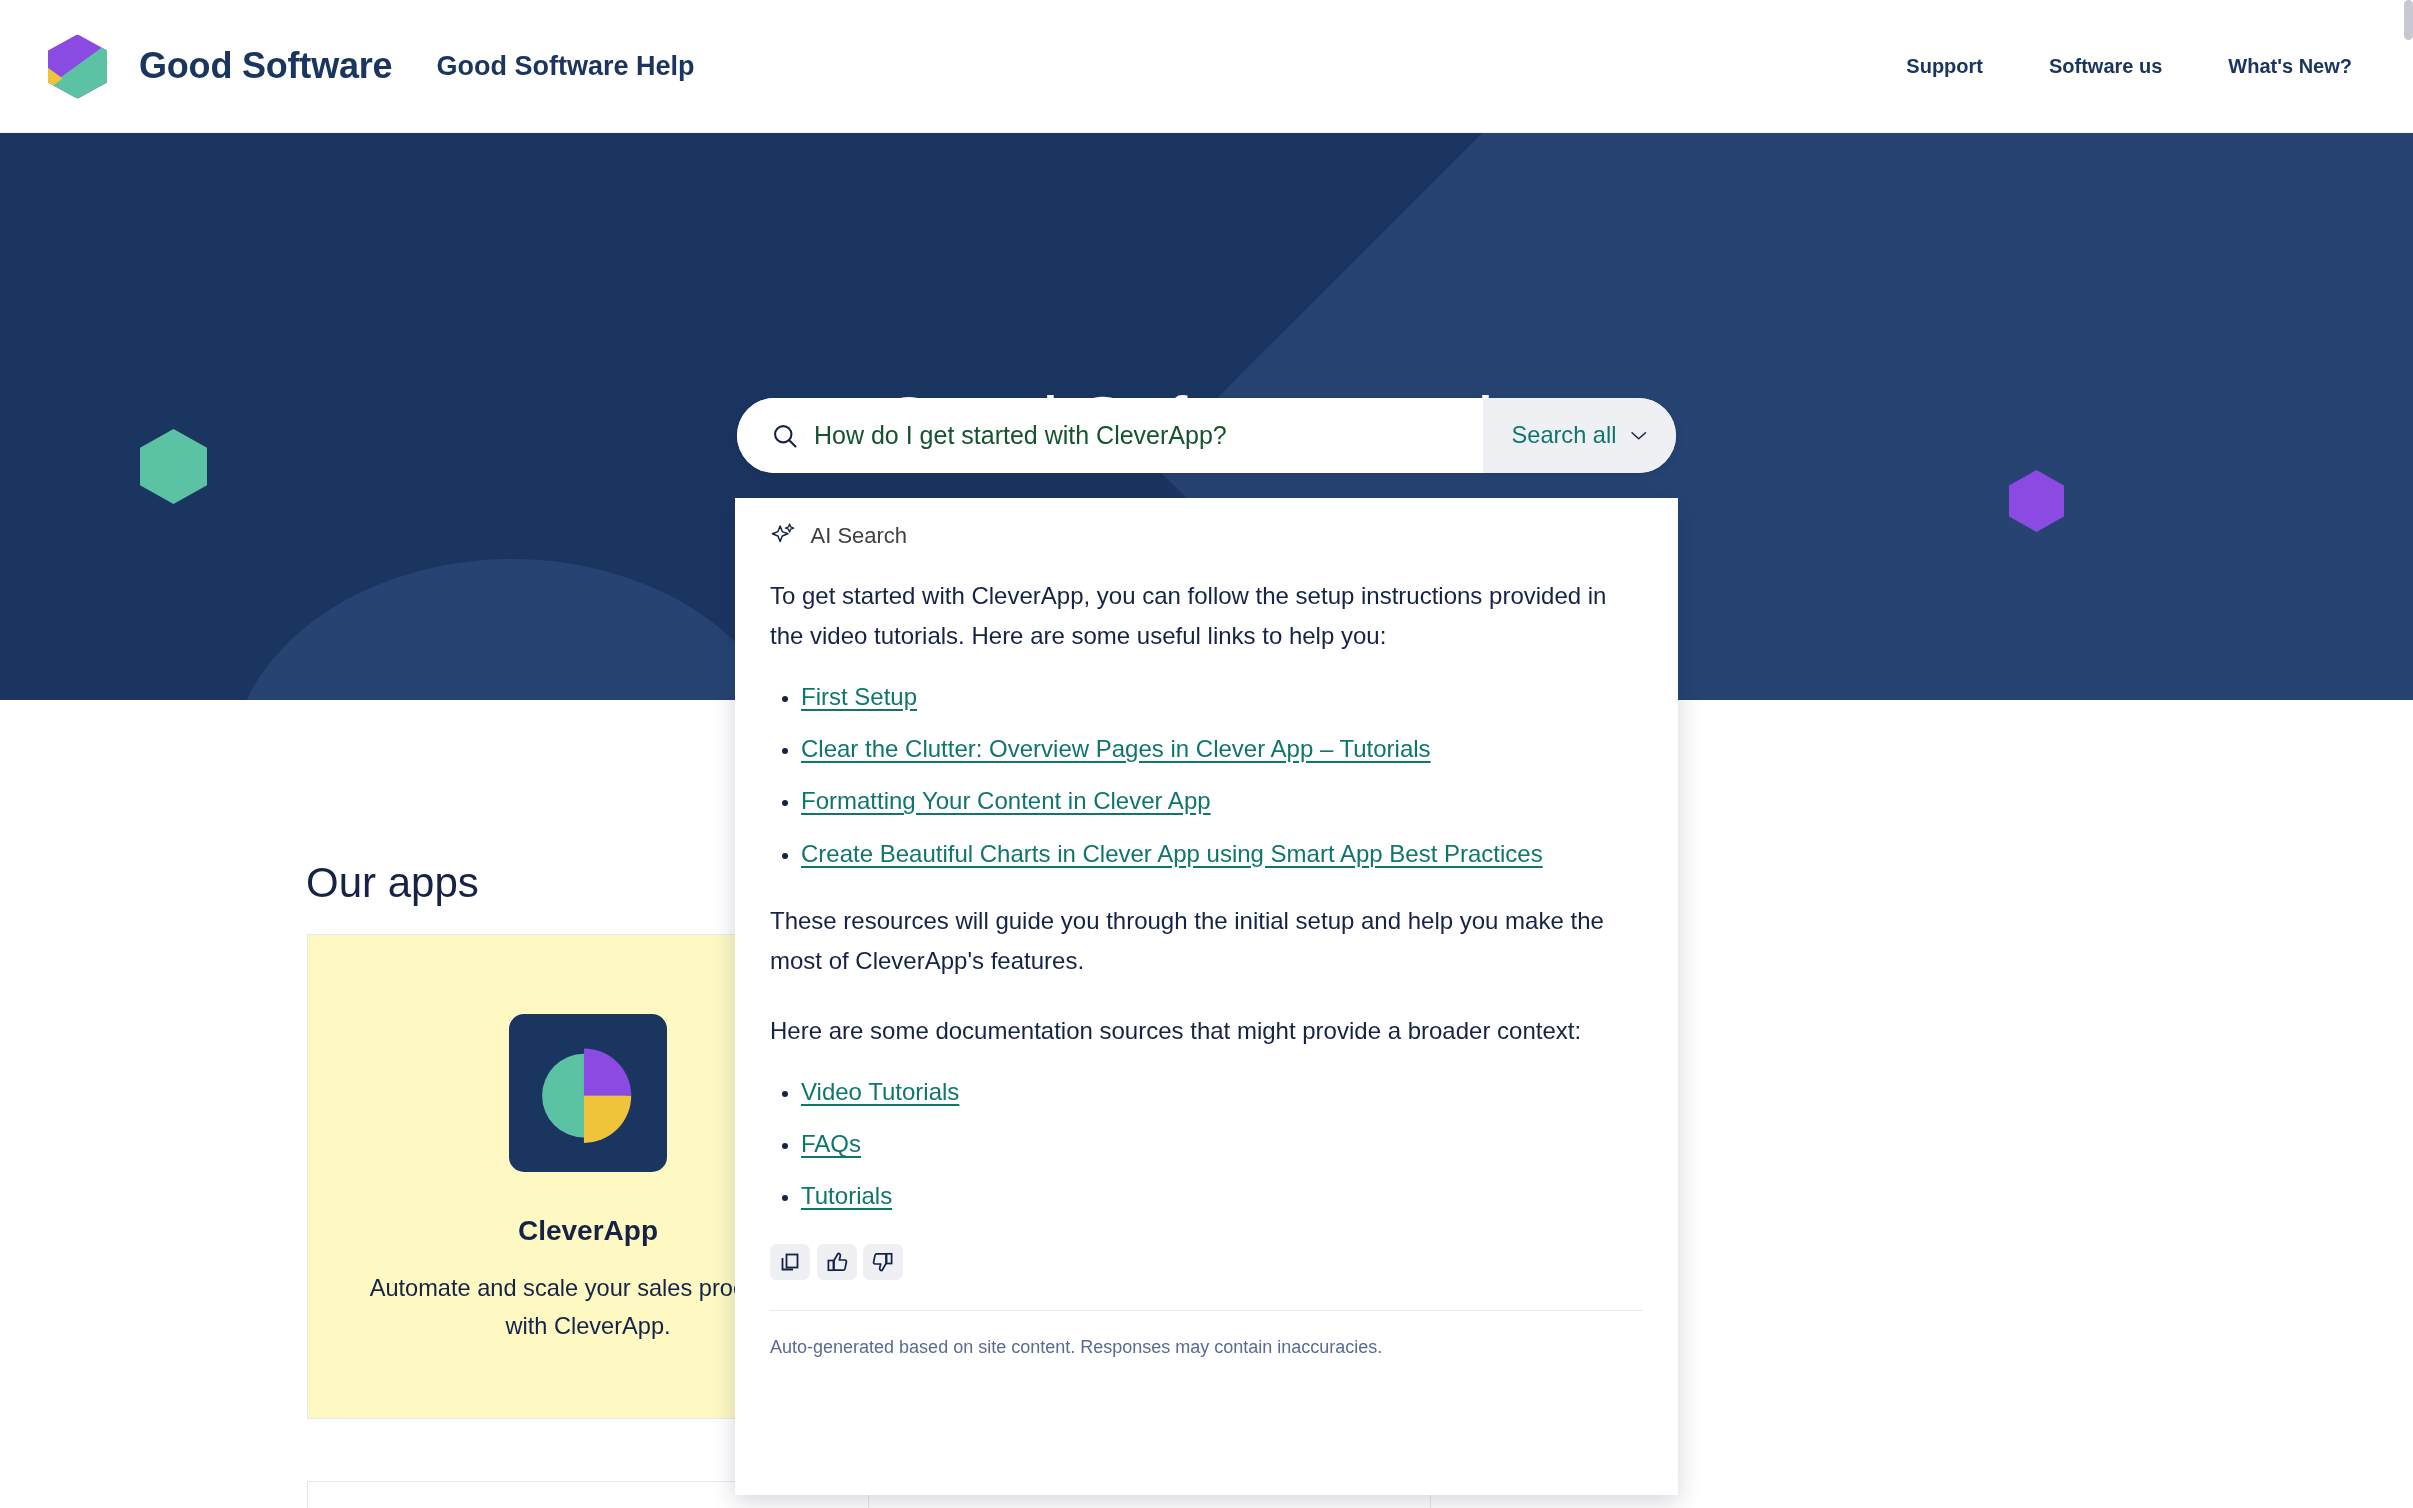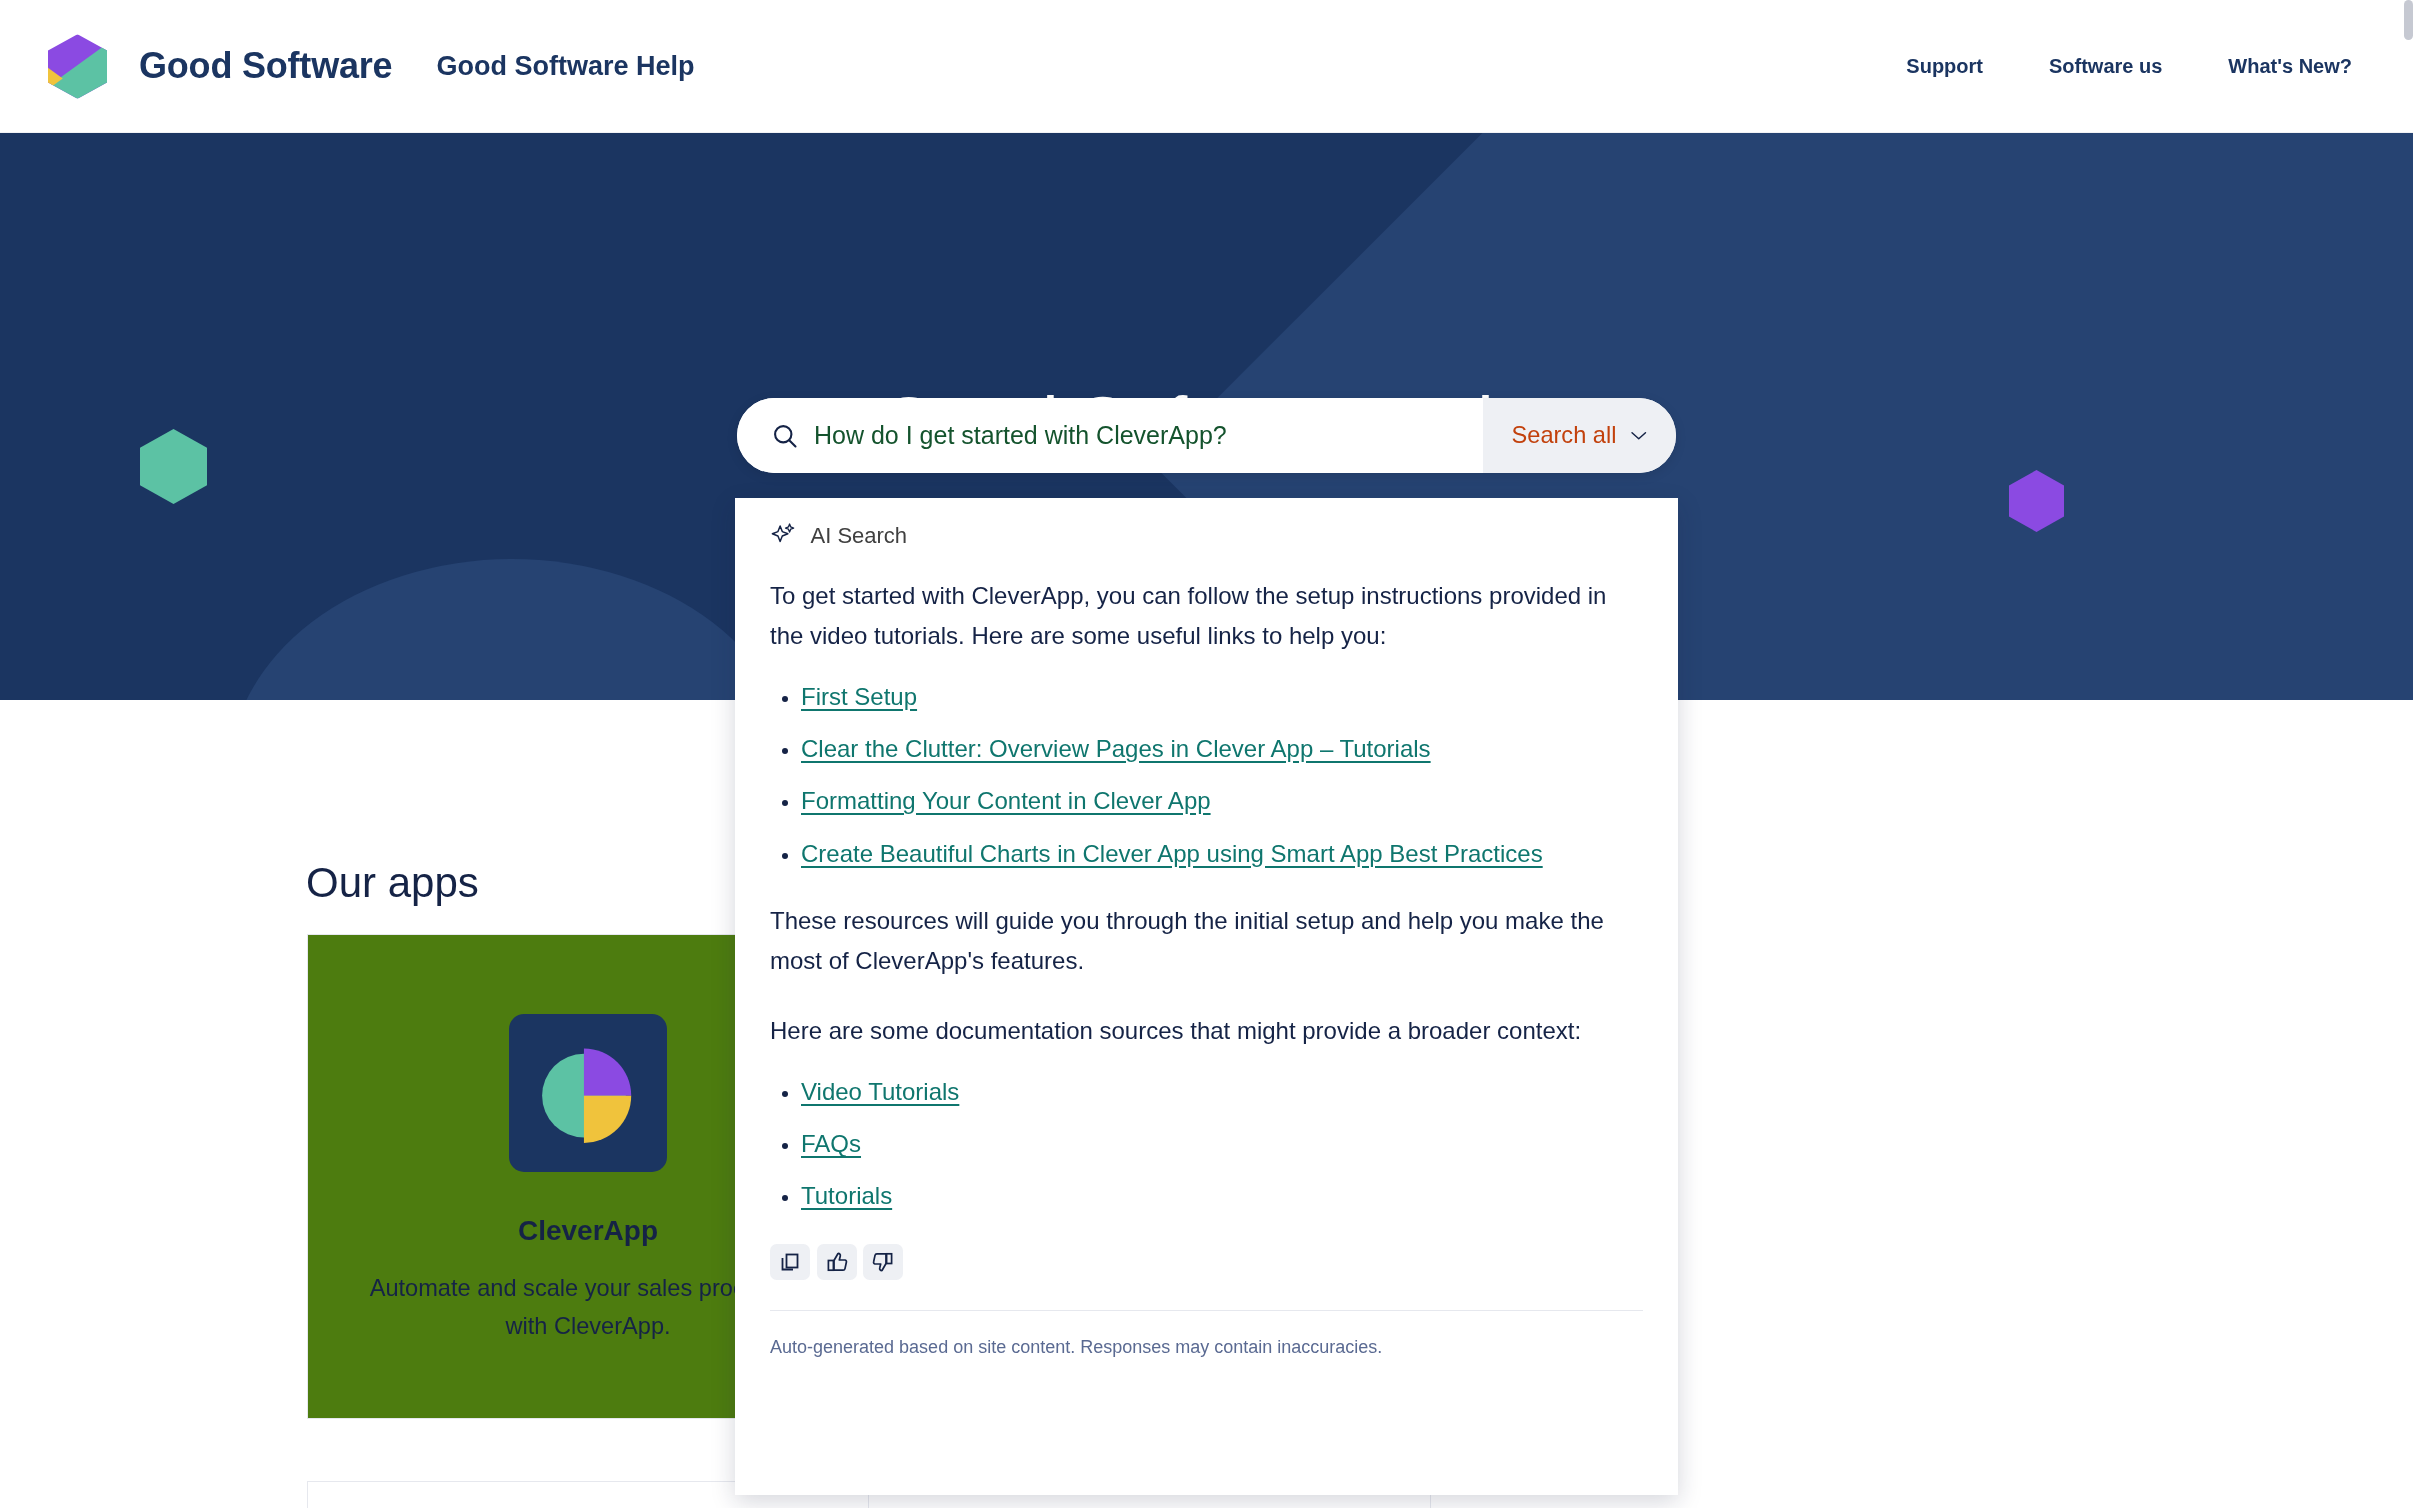--- a/index.html
+++ b/index.html
@@ -80,21 +80,21 @@
   .search-input {
     border: none; outline: none; background: transparent;
     font-family: "Liberation Sans", sans-serif;
     font-size: 25px; color: #14532d; margin-left: 15px; width: 100%;
   }
   .search-scope {
     width: 193px; background: #eef0f4;
     display: flex; align-items: center; justify-content: center; gap: 13.5px;
     cursor: pointer;
   }
-  .search-scope-label { font-size: 23.6px; color: #c2410c; font-weight: 400; }
+  .search-scope-label { font-size: 23.6px; color: #0f766e; font-weight: 400; }
   .chev { width: 17.5px; height: 10.8px; }
 
   
   .ai-panel {
     position: absolute; top: 498px; left: 735px;
     width: 943px; height: 997px;
     background: #ffffff; z-index: 24;
     box-shadow: 0 6.7px 23px rgba(20,30,60,0.18);
     padding: 0 35px;
   }
@@ -130,21 +130,21 @@
     position: absolute; top: 159px; left: 306px;
     font-size: 42px; color: #152346; font-weight: 400;
   }
   .card-row {
     position: absolute; left: 307px; top: 234px;
     width: 1801px; display: flex;
   }
   .card {
     width: 562px; min-height: 485px;
     border: 1.3px solid #e6e8ee;
-    background: #4d7c0f;
+    background: #fef9c3;
     display: flex; flex-direction: column; align-items: center;
     padding: 79px 47px 40px 47px;
   }
   .card + .card { border-left: none; }
   .card-icon {
     width: 158px; height: 158px; border-radius: 15px;
     background: #1b3561; position: relative; overflow: hidden;
   }
   .card-name {
     font-size: 28px; font-weight: 700; color: #152346;

